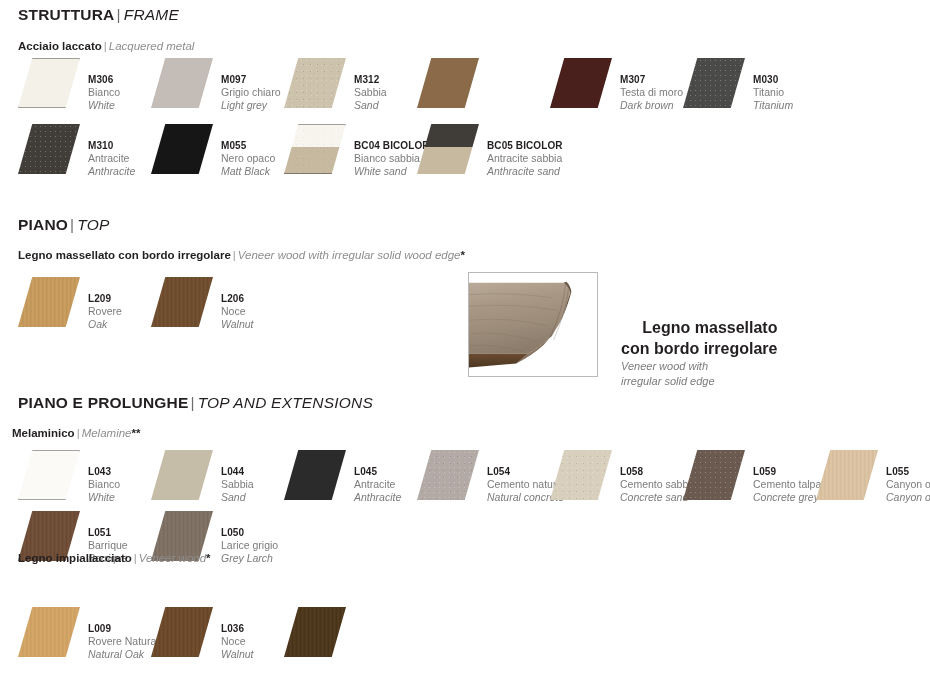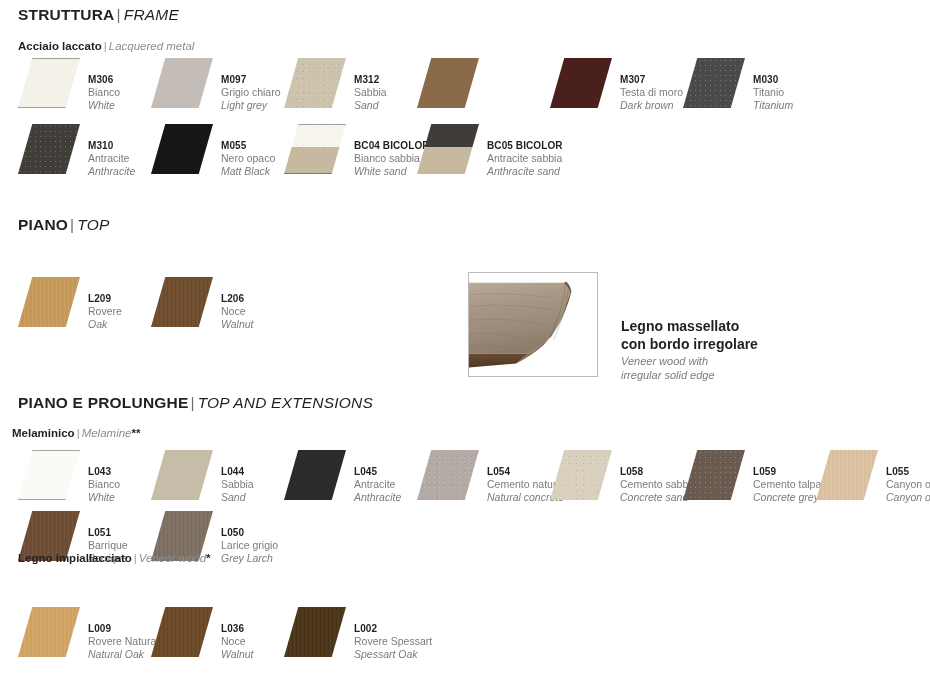--- a/index.html
+++ b/index.html
@@ -128,21 +128,21 @@
     border: 1px solid #b9b9b9;
     background: #ffffff;
     overflow: hidden;
   }
   .photo-inner { position: absolute; inset: 0; background: #ffffff; }
   .photo-caption {
     position: absolute;
     white-space: nowrap;
     line-height: 1.32;
   }
-  .photo-caption .cap-it { font-size: 14px; font-weight: bold; color: #231f20; }
+  .photo-caption .cap-it { font-size: 16px; font-weight: bold; color: #231f20; text-align: right; }
   .photo-caption .cap-en { font-size: 11px; font-style: italic; color: #7b7b7b; }
 </style>
 </head>
 <body>
 
 <div class="page">
 
   <div class="section-title" style="left:18px; top:6px;">
     <span>STRUTTURA</span><span class="sep">|</span><span class="en">FRAME</span>
   </div>
@@ -254,20 +254,23 @@
           <div class="name-it">Antracite sabbia</div>
           <div class="name-en">Anthracite sand</div>
         </div>
       </div>
     </div>
 
   <div class="section-title" style="left:18px; top:216px;">
     <span>PIANO</span><span class="sep">|</span><span class="en">TOP</span>
   </div>
 
+  <div class="sub-title" style="left:18px; top:249px;">
+    <span>Legno massellato con bordo irregolare</span><span class="sep">|</span><span class="en">Veneer wood with irregular solid wood edge</span><span class="star">*</span>
+  </div>
 
   <div id="solid_wood">
       <div class="swatch-item" style="left: 18px; top: 277px;">
         <div class="chip">
           <div class="fill" style="background: rgb(199, 154, 90);"></div>
           <div class="grain"></div>
         </div>
         <div class="labels">
           <div class="code">L209</div>
           <div class="name-it">Rovere</div>
@@ -472,21 +475,16 @@
           <div class="code">L036</div>
           <div class="name-it">Noce</div>
           <div class="name-en">Walnut</div>
         </div>
       </div>
       <div class="swatch-item" style="left: 284px; top: 607px;">
         <div class="chip">
           <div class="fill" style="background: rgb(74, 52, 24);"></div>
           <div class="grain"></div>
         </div>
-        <div class="labels">
-          <div class="code">L002</div>
-          <div class="name-it">Rovere Spessart</div>
-          <div class="name-en">Spessart Oak</div>
-        </div>
       </div>
     </div>
 
 </div>
 
 </body></html>

